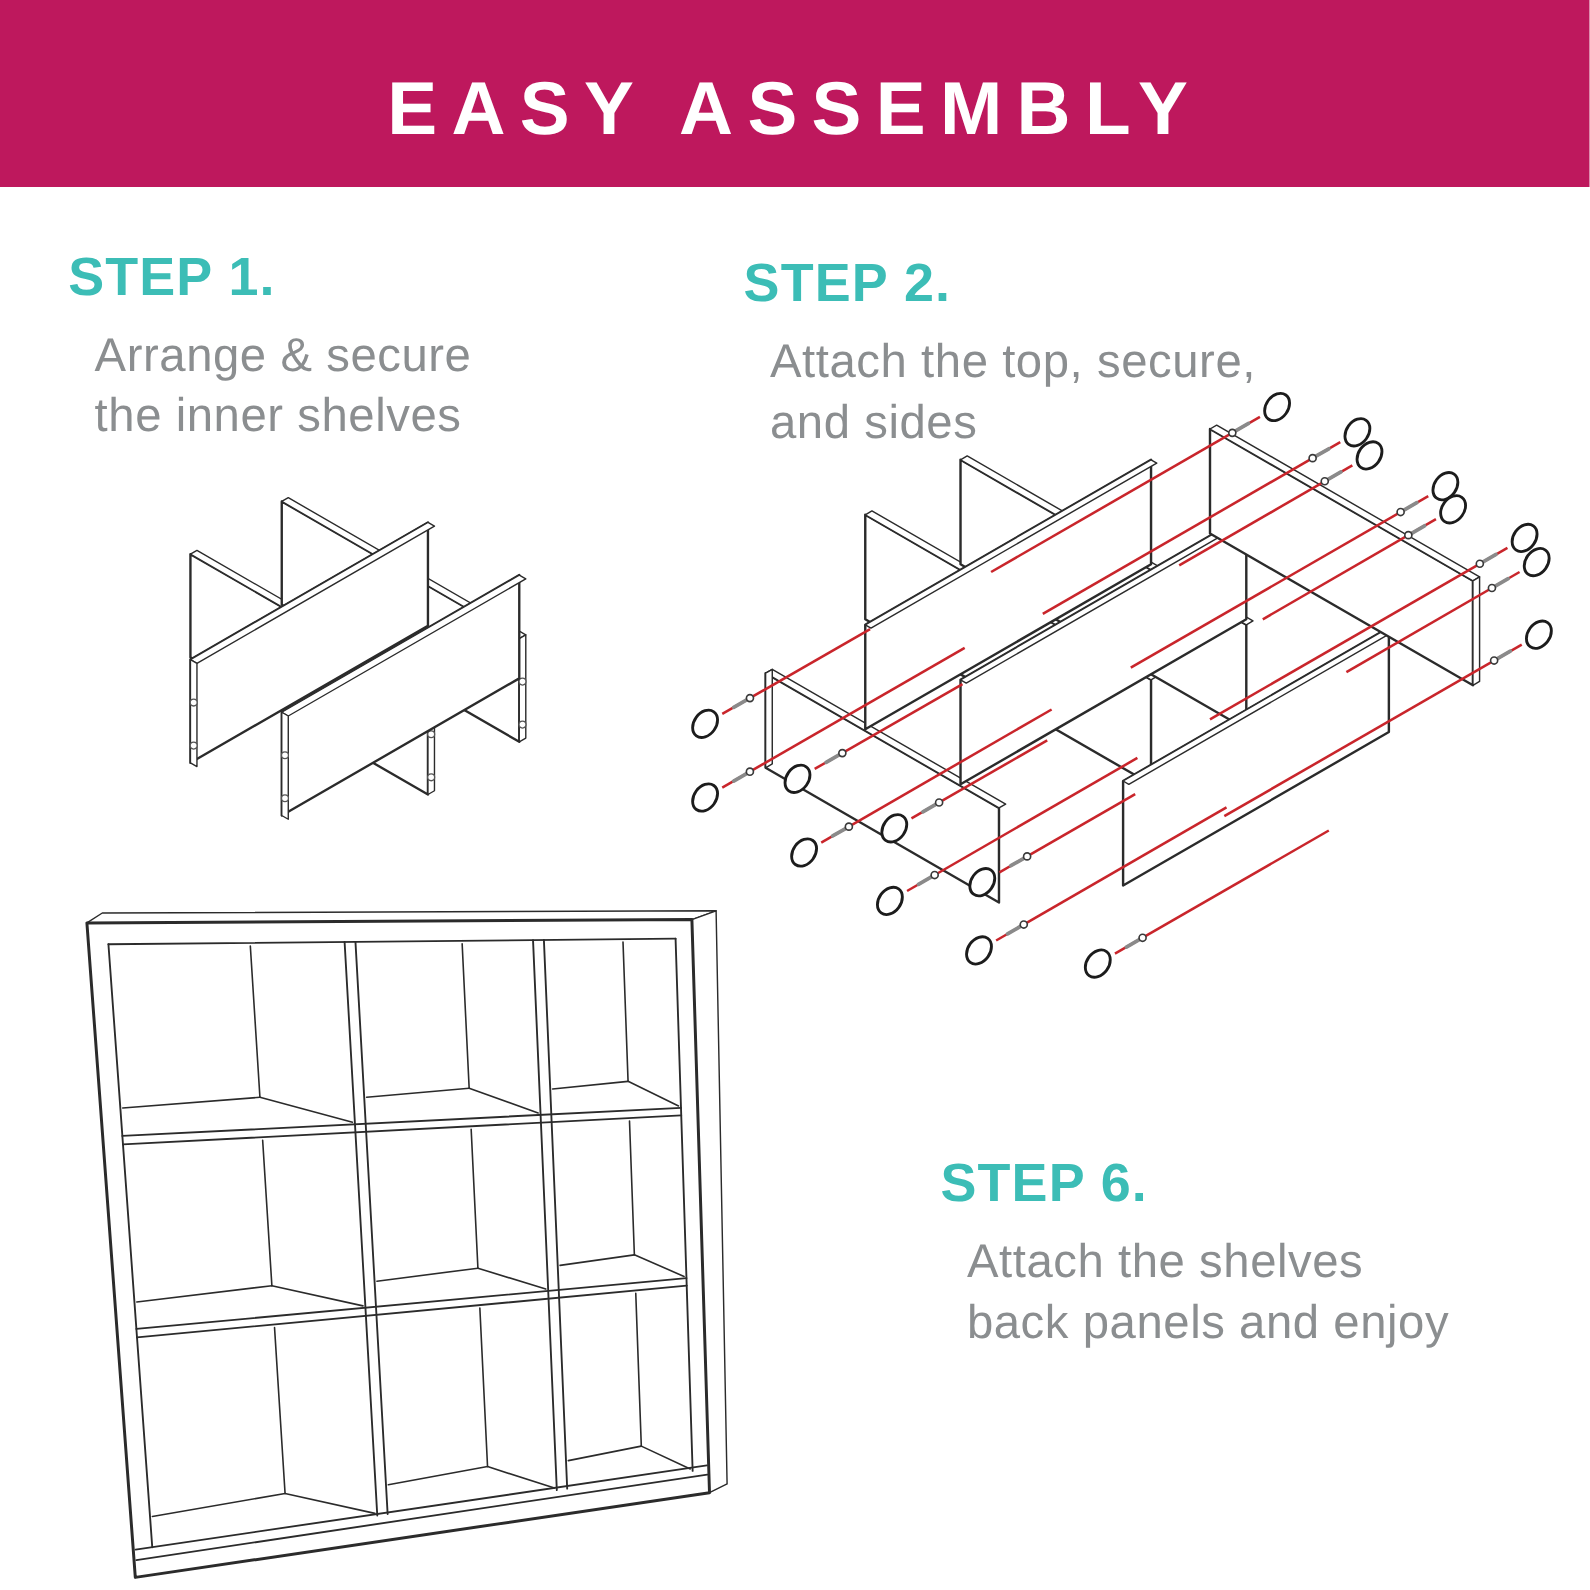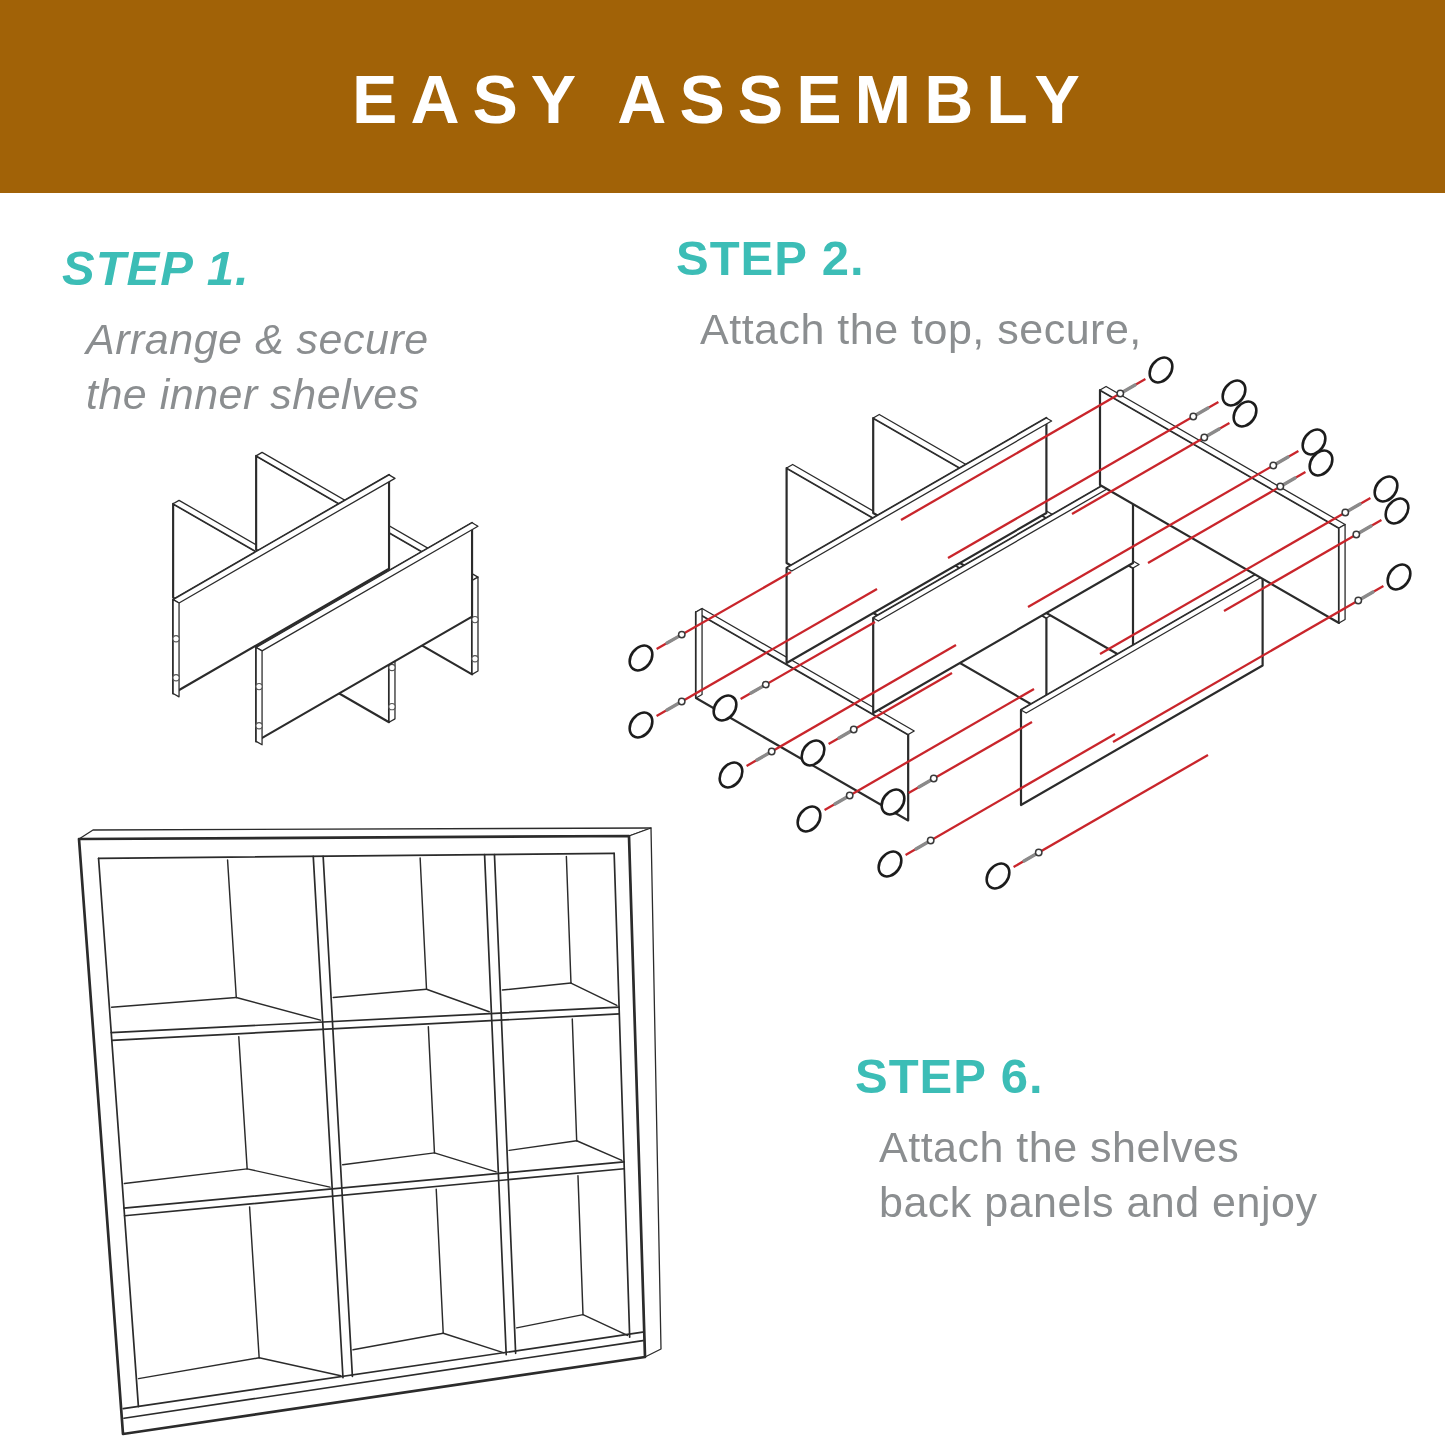--- a/index.html
+++ b/index.html
@@ -1,25 +1,25 @@
 <!DOCTYPE html>
 <html><head>
 <meta charset="utf-8">
 <style>
   html,body{margin:0;padding:0;background:#fff;}
   body{width:1445px;height:1445px;position:relative;overflow:hidden;
        font-family:"Liberation Sans", sans-serif;}
-  .banner{position:absolute;left:0;top:0;width:1445px;height:193px;background:#a16207;}
+  .banner{position:absolute;left:0;top:0;width:1445px;height:170px;background:#be185d;}
   .banner h1{margin:0;height:193px;line-height:198px;text-align:center;color:#fff;
        font-size:68px;font-weight:bold;letter-spacing:13px;}
   .step{position:absolute;}
   .step h3{margin:0 0 16px 0;color:#3CBDB6;font-size:49px;font-weight:bold;letter-spacing:1px;}
   .step p{margin:0;color:#8B8E90;font-size:43px;line-height:1.28;letter-spacing:.5px;font-weight:normal;}
   .step p span{display:block;margin-left:24px;}
-  #s1{left:62px;top:240px;width:540px;font-style:italic;}
+  #s1{left:62px;top:224px;width:540px;}
   #s2{left:676px;top:230px;width:620px;}
   #s3{left:855px;top:1048px;width:560px;}
   svg{position:absolute;overflow:visible;}
   #d1{left:80px;top:405px;}
   #d2{left:600px;top:355px;}
   #d3{left:60px;top:825px;}
   .face{fill:#fff;stroke:#2b2b2b;stroke-width:2.2;stroke-linejoin:round;}
   .thin{stroke-width:1.3;}
   .ln{stroke:#2b2b2b;stroke-width:1.7;fill:none;stroke-linecap:round;}
   .ln2{stroke-width:1.45;}
@@ -41,20 +41,21 @@
   <p>
     <span>Arrange &amp; secure</span>
     <span>the inner shelves</span>
   </p>
 </section>
 
 <section class="step" id="s2">
   <h3>STEP 2.</h3>
   <p>
     <span>Attach the top, secure,</span>
+    <span>and sides</span>
   </p>
 </section>
 
 <section class="step" id="s3">
   <h3>STEP 6.</h3>
   <p>
     <span>Attach the shelves</span>
     <span>back panels and enjoy</span>
   </p>
 </section>

